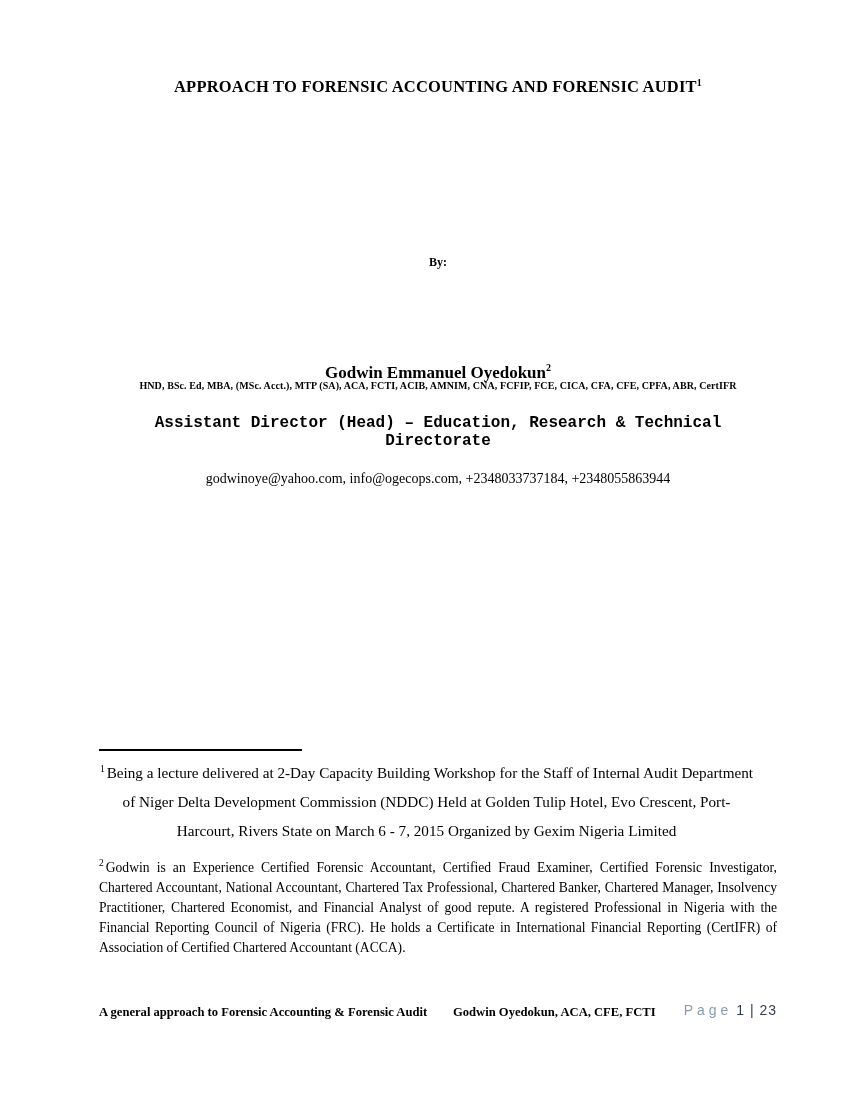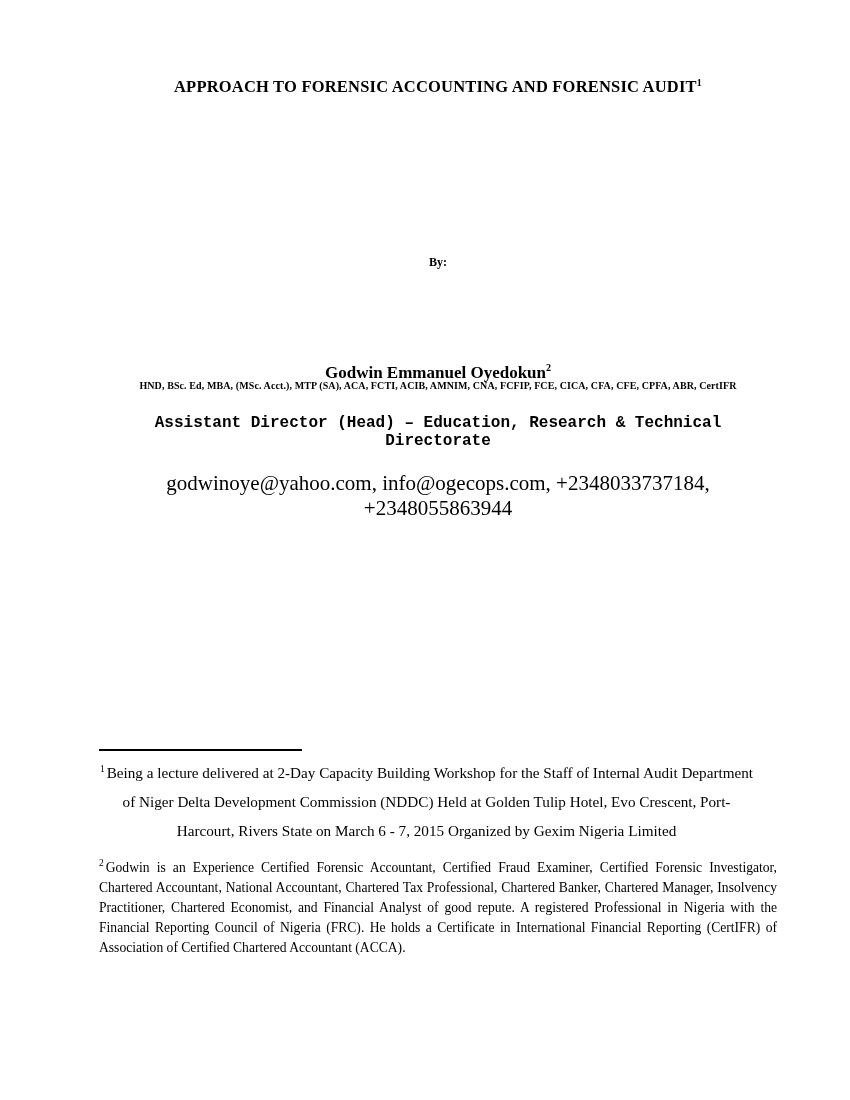--- a/index.html
+++ b/index.html
@@ -64,21 +64,21 @@
     font-weight: bold;
     font-family: Liberation Mono, monospace;
   }
   .institution-line {
     top: 443px;
     font-size: 16px;
     font-weight: bold;
   }
   .contact-line {
     top: 471px;
-    font-size: 21px;
+    font-size: 14px;
   }
   .footnote-separator {
     position: absolute;
     top: 749px;
     left: 0;
     width: 203px;
     border: none;
     border-top: 2px solid #000000;
     margin: 0;
   }
@@ -159,14 +159,19 @@
 
 
   <div class="line centered contact-line">godwinoye@yahoo.com, info@ogecops.com, +2348033737184, +2348055863944</div>
 
   <hr class="footnote-separator">
 
   <div class="line footnote-1"><sup>1</sup><span>Being a lecture delivered at 2-Day Capacity Building Workshop for the Staff of Internal Audit Department of Niger Delta Development Commission (NDDC) Held at Golden Tulip Hotel, Evo Crescent, Port-Harcourt, Rivers State on March 6 - 7, 2015 Organized by Gexim Nigeria Limited</span></div>
 
   <div class="line footnote-2"><sup>2</sup><span>Godwin is an Experience Certified Forensic Accountant, Certified Fraud Examiner, Certified Forensic Investigator, Chartered Accountant, National Accountant, Chartered Tax Professional, Chartered Banker, Chartered Manager, Insolvency Practitioner, Chartered Economist, and Financial Analyst of good repute. A registered Professional in Nigeria with the Financial Reporting Council of Nigeria (FRC). He holds a Certificate in International Financial Reporting (CertIFR) of Association of Certified Chartered Accountant (ACCA).</span></div>
 
+  <div class="page-footer">
+    <span class="footer-running-title">A general approach to Forensic Accounting &amp; Forensic Audit</span>
+    <span class="footer-author">Godwin Oyedokun, ACA, CFE, FCTI</span>
+    <span class="footer-page"><span class="page-word">Page</span> <span class="page-num">1 | 23</span></span>
+  </div>
 
 </div>
 
 </body></html>

